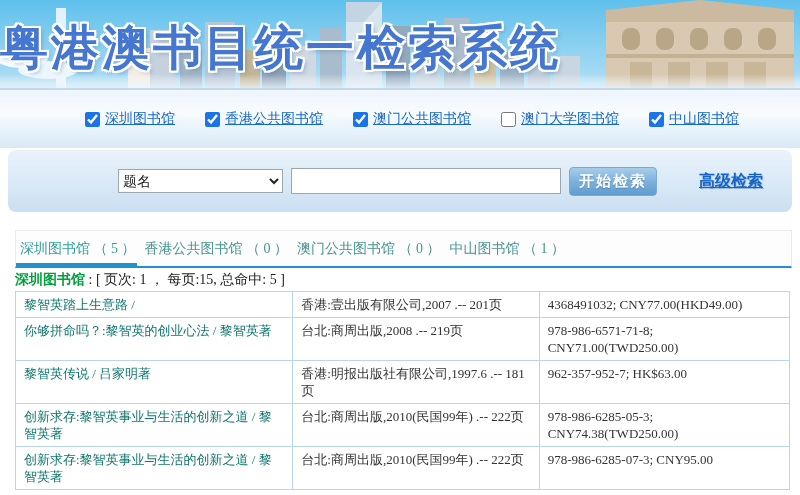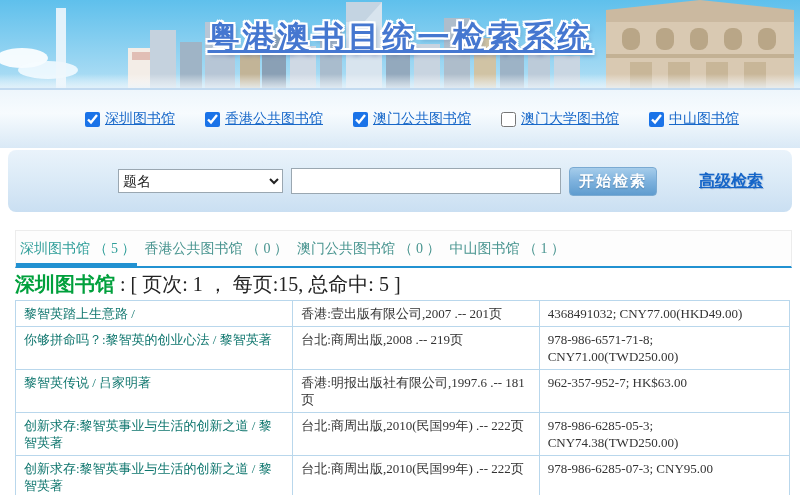--- a/index.html
+++ b/index.html
@@ -3,25 +3,25 @@
 <meta charset="utf-8">
 <style>
   html,body{margin:0;padding:0;background:#fff;}
   .page{position:relative;width:800px;height:495px;overflow:hidden;background:#fff;
         font-family:"Liberation Serif",serif;}
 
   
   .banner{position:relative;width:800px;height:90px;overflow:hidden;
           border-bottom:2px solid #c2daf0;box-sizing:border-box;}
   .banner svg{position:absolute;top:0;left:0;}
-  .banner-title{position:absolute;top:16px;left:0;width:100%;text-align:center;
-      font-family:"Liberation Sans",sans-serif;font-weight:bold;font-size:32px;
+  .banner-title{position:absolute;top:16px;left:0;width:100%;
+      font-family:"Liberation Sans",sans-serif;font-weight:bold;font-size:48px;
       letter-spacing:3px;color:#4577d0;
       text-shadow:-2px -2px 0 #fff,2px -2px 0 #fff,-2px 2px 0 #fff,2px 2px 0 #fff,
-                  0 -2px 0 #fff,0 2px 0 #fff,-2px 0 0 #fff,2px 0 0 #fff,3px 3px 4px rgba(60,90,140,.35);text-decoration:underline;}
+                  0 -2px 0 #fff,0 2px 0 #fff,-2px 0 0 #fff,2px 0 0 #fff,3px 3px 4px rgba(60,90,140,.35);}
 
   
   .libbar{display:flex;align-items:center;height:58px;padding-left:85px;gap:30px;
           background:linear-gradient(180deg,#eef6fc 0%,#f7fbfe 40%,#d9e9f6 100%);
           box-sizing:border-box;}
   .lib-item{display:flex;align-items:center;gap:5px;cursor:pointer;}
   .lib-item input{width:15px;height:15px;margin:0;accent-color:#1a73e8;cursor:pointer;}
   .lib-link{font-size:14px;color:#1868c9;text-decoration:underline;cursor:pointer;}
 
   
@@ -39,21 +39,21 @@
   .adv-link{margin-left:42px;font-size:16px;font-weight:bold;color:#1565c8;
       text-decoration:underline;cursor:pointer;text-shadow:1px 1px 1px rgba(100,140,190,.4);}
 
   
   .tabbar{position:relative;margin:18px 8px 0 15px;width:777px;box-sizing:border-box;
       background:#fdfdfd;border:1px solid #ececec;border-bottom:2px solid #2191d1;}
   .tab{display:inline-block;padding:9px 1px 8px 4px;font-size:14px;color:#48948f;cursor:pointer;}
   .tab.active{color:#2f9e99;box-shadow:inset 0 -3px 0 #2191d1;}
 
   
-  .summary{margin:3px 0 2px 15px;font-size:20px;color:#222;}
+  .summary{margin:3px 0 2px 15px;font-size:14px;color:#222;}
   .summary .lib{color:#00a03c;font-weight:bold;}
 
   
   .rtable{margin-left:15px;width:775px;border:1px solid #b9d7ec;box-sizing:border-box;}
   .trow{display:flex;border-bottom:1px solid #b9d7ec;}
   .trow:last-child{border-bottom:none;}
   .cell{padding:4px 8px;font-size:13px;line-height:17px;color:#333;box-sizing:border-box;
         border-right:1px solid #b9d7ec;word-break:break-word;}
   .c-title{width:278px;}
   .c-pub{width:247px;}

